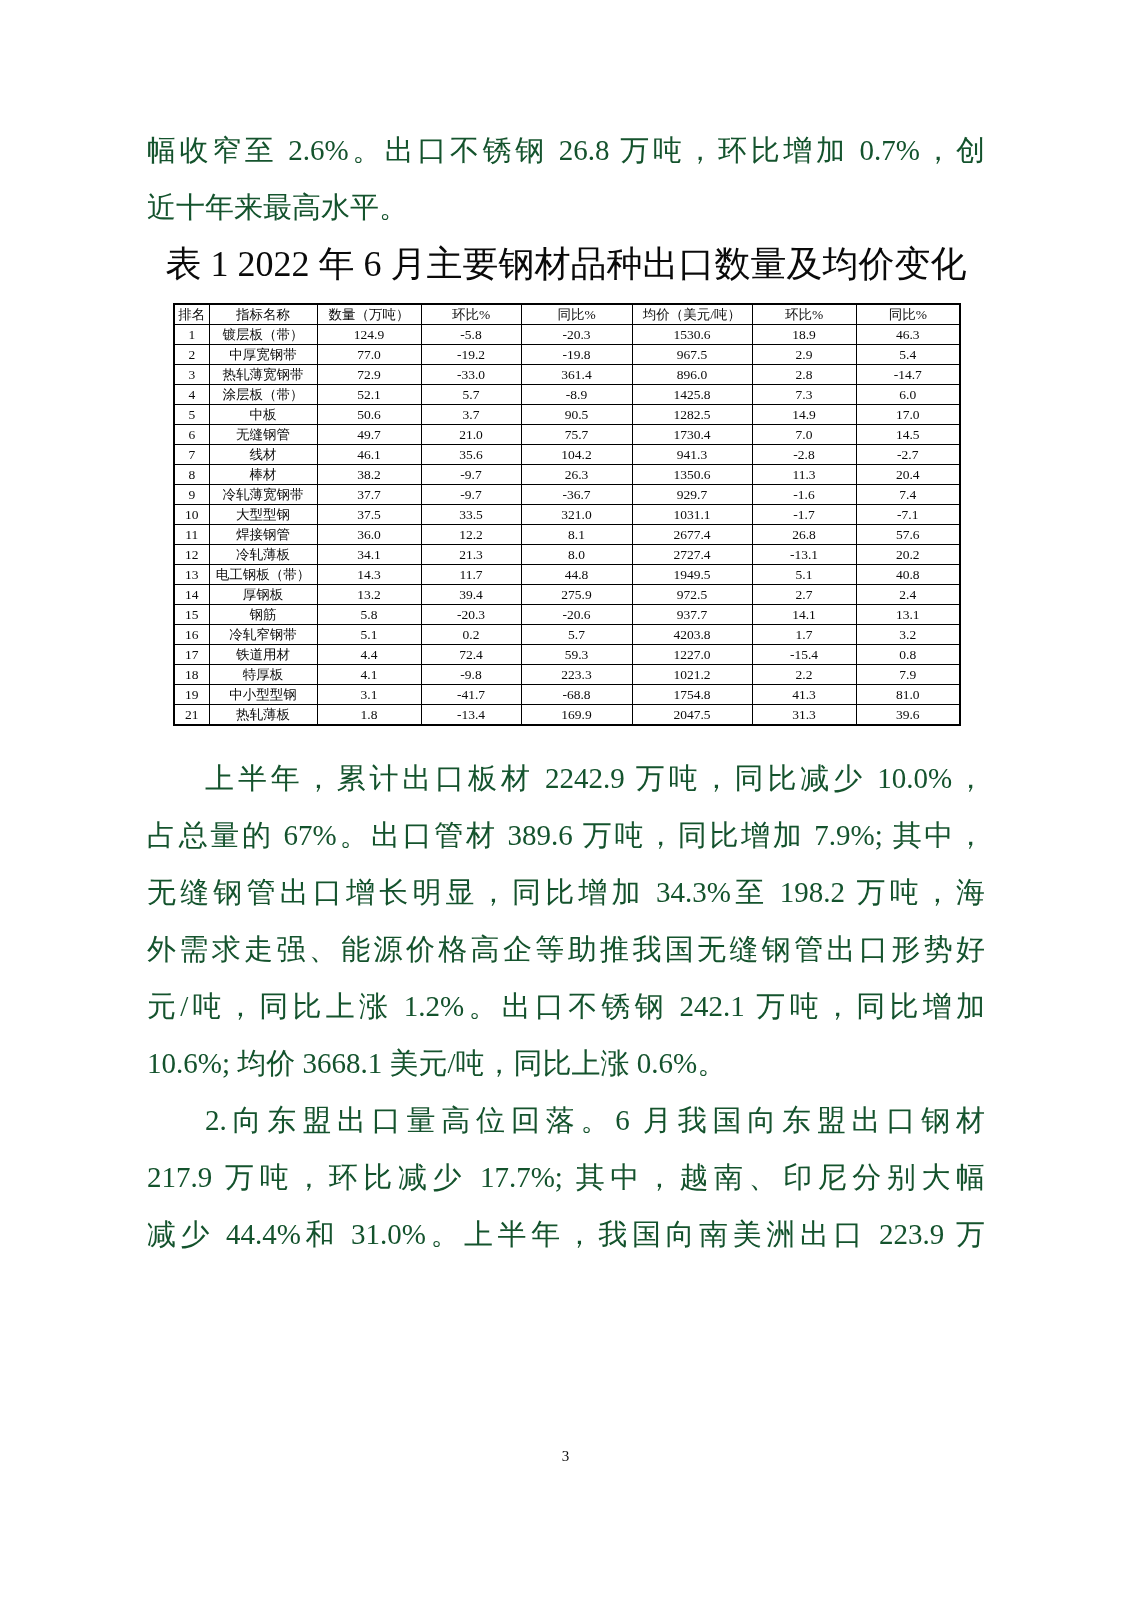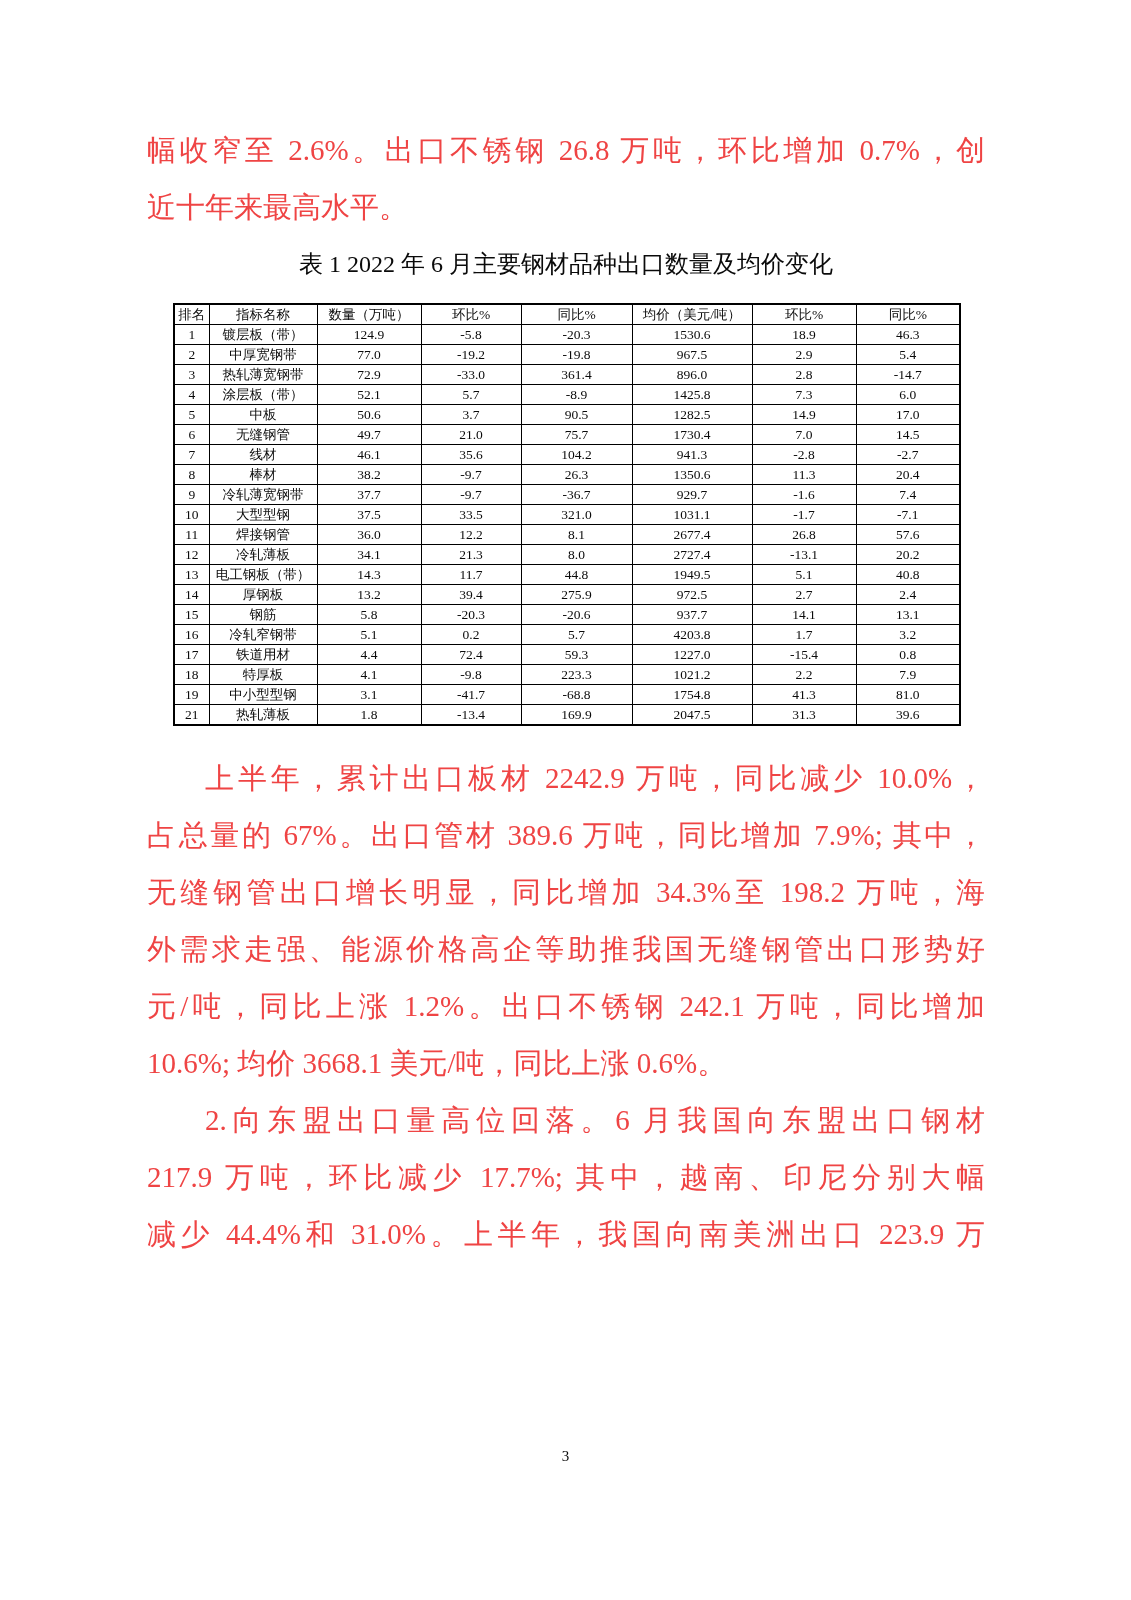--- a/index.html
+++ b/index.html
@@ -17,37 +17,37 @@
     overflow: hidden;
   }
   .content {
     position: absolute;
     left: 147px;
     top: 122px;
     width: 838px;
   }
   .para {
     font-size: 29px;
-    color: #ef4444;
+    color: #14532d;
   }
   .para .line {
     height: 57px;
     line-height: 57px;
     text-align: justify;
     text-align-last: justify;
     overflow: hidden;
   }
   .para.last-left .line:last-child {
     text-align-last: left;
   }
   .para.indent .line:first-child {
     text-indent: 2em;
   }
   .table-title {
-    font-size: 24px;
+    font-size: 36px;
     height: 57px;
     line-height: 57px;
     text-align: center;
     color: #0a0a0a;
   }
   table.data-table {
     border-collapse: collapse;
     table-layout: fixed;
     width: 786px;
     margin: 10px 0 0 26px;

